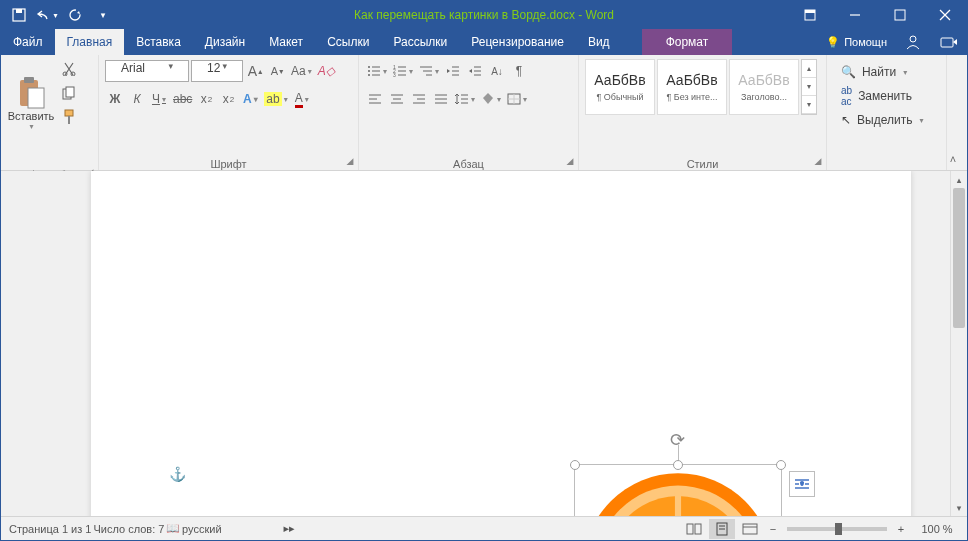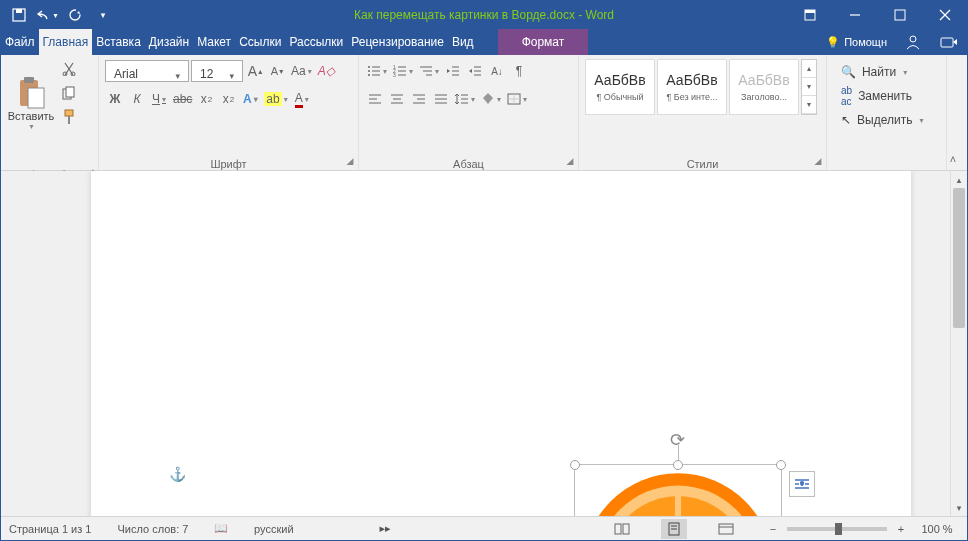--- a/index.html
+++ b/index.html
@@ -5,36 +5,36 @@
   * { box-sizing: border-box; margin: 0; padding: 0; font-family: "Segoe UI", Tahoma, sans-serif; }
   body { background: #fff; overflow: hidden; }
   .window { width: 968px; height: 541px; border: 1px solid #2b579a; display: flex; flex-direction: column; background: #fff; }
   .titlebar { height: 28px; background: #2b579a; display: flex; align-items: center; color: #fff; font-size: 12px; position: relative; }
   .qat { display: flex; align-items: center; gap: 4px; margin-left: 6px; }
   .qat-btn { width: 24px; height: 22px; display: flex; align-items: center; justify-content: center; cursor: pointer; }
   .title-text { position: absolute; left: 50%; transform: translateX(-50%); color: #84cc16; }
   .win-ctrls { margin-left: auto; display: flex; }
   .win-btn { width: 45px; height: 28px; display: flex; align-items: center; justify-content: center; cursor: pointer; }
   .tabbar { height: 26px; background: #2b579a; display: flex; color: #fff; font-size: 12px; align-items: stretch; }
-  .tab { padding: 0 4px; display: flex; align-items: center; cursor: pointer; }
+  .tab { padding: 0 12px; display: flex; align-items: center; cursor: pointer; }
   .tab.active { background: #f1f1f1; color: #2b579a; }
   .tab.format { background: #7c4a8b; color: #fff; margin-left: 20px; padding: 0 24px; }
   .tab-spacer { flex: 1; }
   .help { display: flex; align-items: center; gap: 4px; padding: 0 8px; font-size: 11px; }
   .icon-user, .icon-share { width: 36px; display: flex; align-items: center; justify-content: center; }
   .ribbon { height: 116px; background: #f1f1f1; border-bottom: 1px solid #d4d4d4; display: flex; font-size: 11px; color: #444; }
   .group { display: flex; flex-direction: column; border-right: 1px solid #e1e1e1; height: 100%; }
   .group-body { flex: 1; display: flex; align-items: flex-start; padding: 4px 6px; gap: 4px; }
   .group-label { height: 18px; text-align: center; font-size: 11px; color: #666; display: flex; align-items: flex-end; justify-content: center; gap: 4px; position: relative; margin-top: 34px; }
   .dlg-launcher { position: absolute; right: 2px; bottom: 2px; width: 12px; height: 12px; font-size: 9px; color: #888; cursor: pointer; }
   .paste-big { display: flex; flex-direction: column; align-items: center; justify-content: flex-end; width: 48px; height: 72px; cursor: pointer; }
   .mini-col { display: flex; flex-direction: column; gap: 4px; align-items: center; }
   .mini-btn { width: 20px; height: 20px; display: flex; align-items: center; justify-content: center; cursor: pointer; }
   .font-row { display: flex; gap: 2px; align-items: center; height: 24px; }
-  .combo { height: 22px; background: #fff; border: 1px solid #ababab; display: flex; align-items: flex-end; padding: 0 8px; font-size: 12px; cursor: text; }
+  .combo { height: 22px; background: #fff; border: 1px solid #ababab; display: flex; align-items: flex-start; padding: 0 15px; font-size: 12px; cursor: text; }
   .combo .dd { margin-left: auto; color: #666; cursor: pointer; font-size: 9px; }
   .rb-btn { min-width: 20px; height: 22px; display: flex; align-items: center; justify-content: center; cursor: pointer; color: #666; font-size: 12px; padding: 0 2px; gap:1px; }
   .rb-btn.b { font-weight: bold; }
   .rb-btn.i { font-style: italic; }
   .rb-btn.u { text-decoration: underline; }
   .rb-btn.s { text-decoration: line-through; }
   .rb-btn span.sub { font-size: 8px; vertical-align: sub; }
   .rb-btn span.sup { font-size: 8px; vertical-align: super; }
   .styles-gallery { display: flex; gap: 2px; align-items: center; }
   .style-tile { width: 70px; height: 56px; background: #fff; border: 1px solid #ddd; display: flex; flex-direction: column; align-items: center; justify-content: center; font-size: 10px; cursor: pointer; text-align:center; overflow:hidden; }
@@ -52,21 +52,21 @@
   .sel { position:absolute; border:1px solid #bdbdbd; }
   .handle { position:absolute; width:10px; height:10px; background:#fff; border:1px solid #9e9e9e; border-radius:50%; }
   .rotate-handle { position:absolute; left:50%; top:-36px; transform:translateX(-50%); width:16px; height:16px; color:#888; font-size:18px; }
   .rotate-line { position:absolute; left:50%; top:-20px; width:1px; height:20px; background:#bdbdbd; }
   .orange-svg { width:100%; height:100%; }
   .layout-btn { position:absolute; right:-34px; top:6px; width:26px; height:26px; background:#fff; border:1px solid #bdbdbd; display:flex; align-items:center; justify-content:center; cursor:pointer; font-size:14px; color:#4474c4; }
   .vscroll { position:absolute; right:0; top:0; bottom:0; width:17px; background:#f0f0f0; border-left:1px solid #ddd; }
   .vscroll .up, .vscroll .down { height:17px; display:flex; align-items:center; justify-content:center; font-size:9px; color:#666; cursor:pointer; }
   .vscroll .down { position:absolute; bottom:0; width:100%; }
   .vscroll .thumb { position:absolute; top:17px; left:2px; right:2px; height:140px; background:#c2c2c2; border-radius:2px; cursor:pointer; }
-  .statusbar { height:24px; background:#f1f1f1; border-top:1px solid #d4d4d4; display:flex; align-items:center; font-size:11px; color:#555; padding:0 8px; gap:26px; }
+  .statusbar { height:24px; background:#f1f1f1; border-top:1px solid #d4d4d4; display:flex; align-items:center; font-size:11px; color:#555; padding:0 8px; gap:2px; }
   .statusbar .spacer { flex:1; }
   .view-btn { width:26px; height:20px; display:flex; align-items:center; justify-content:center; cursor:pointer; border:1px solid transparent; }
   .view-btn.active { background:#d4d4d4; }
   .zoom { display:flex; align-items:center; gap:6px; }
   .zoom-track { width:100px; height:4px; background:#c8c8c8; position:relative; cursor:pointer; }
   .zoom-thumb { position:absolute; left:48px; top:-4px; width:7px; height:12px; background:#666; }
   .ribbon-collapse { position:absolute; right:2px; bottom:2px; width:24px; height:18px; display:flex;align-items:center;justify-content:center; cursor:pointer; color:#666;}
   svg { display:block; }
   .dd-sm { font-size:8px; color:#888; margin-left:1px; }
 </style>

